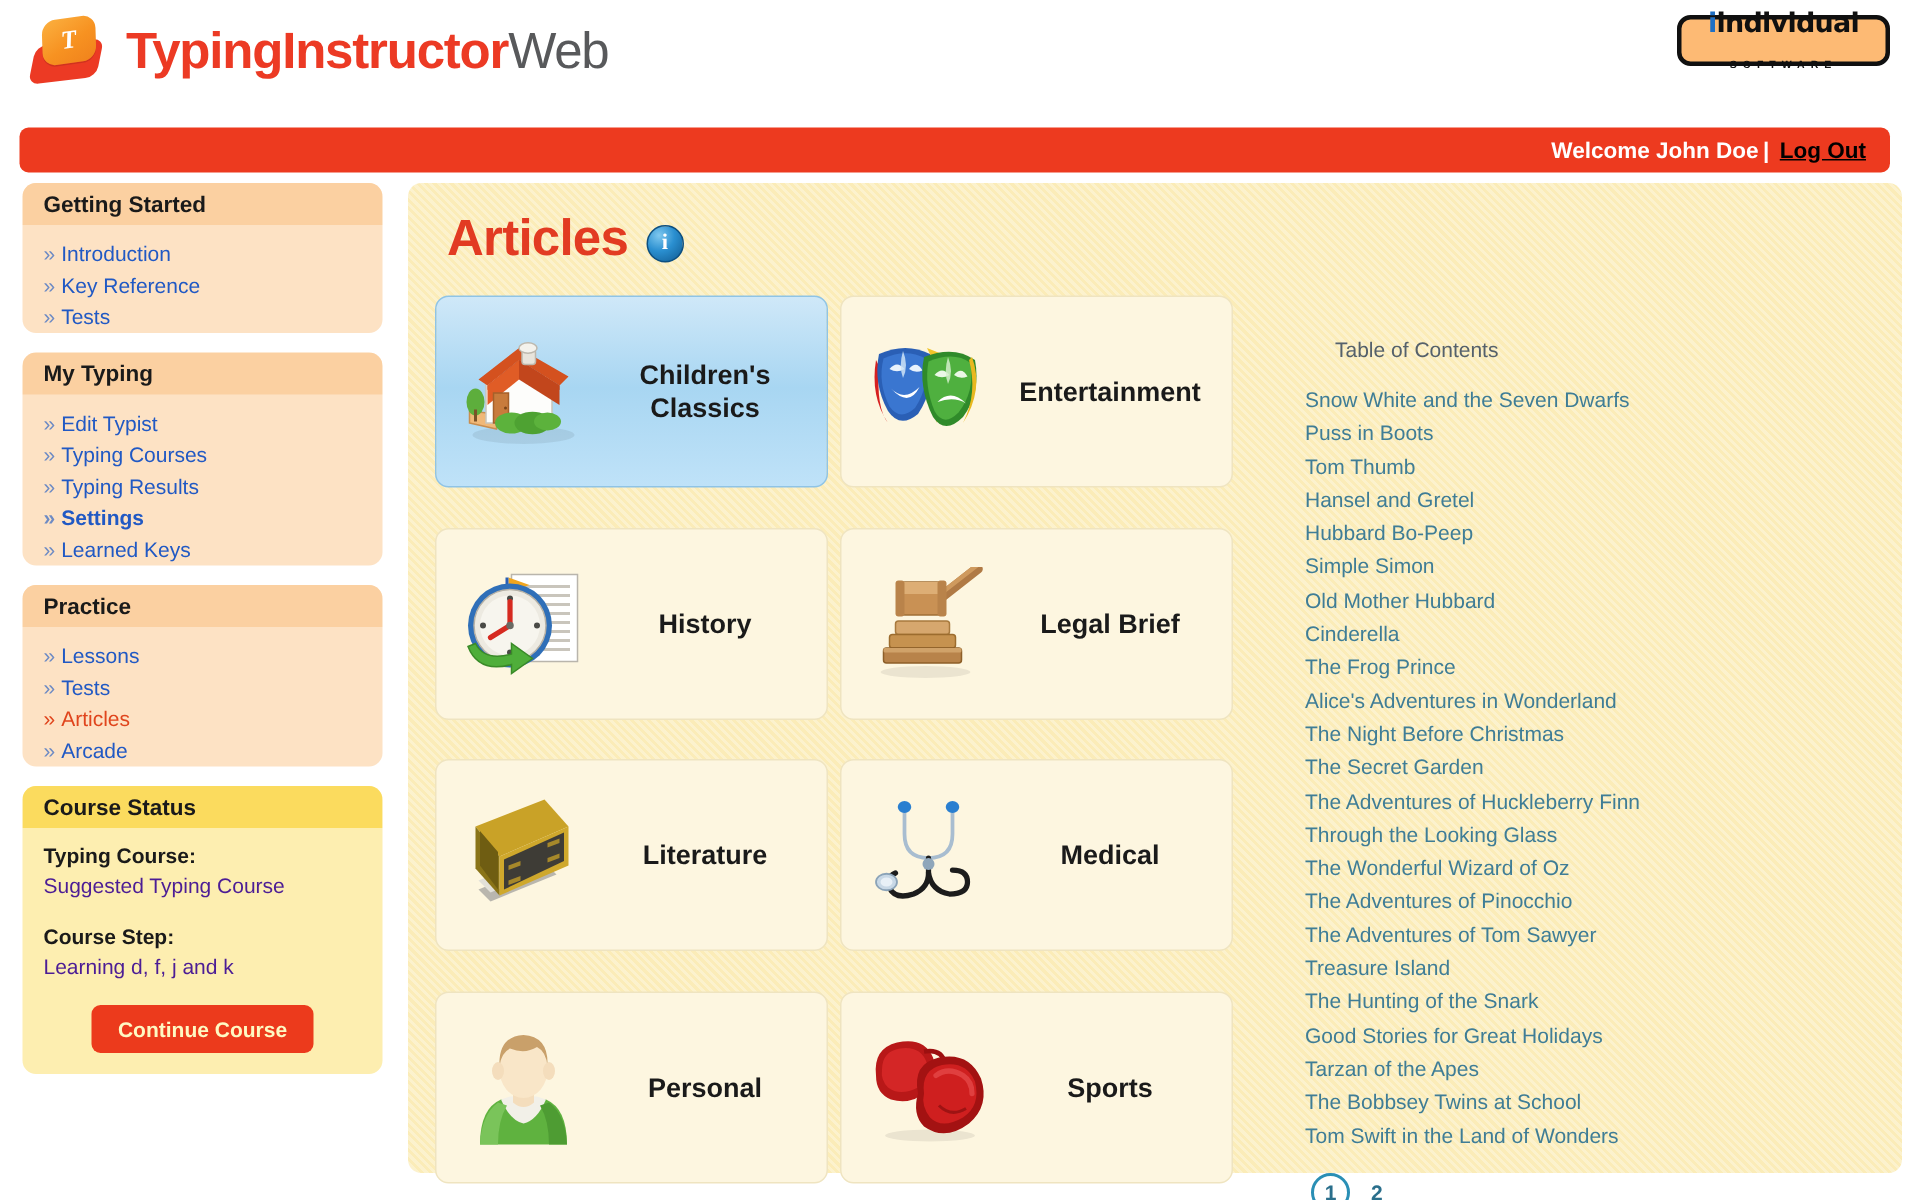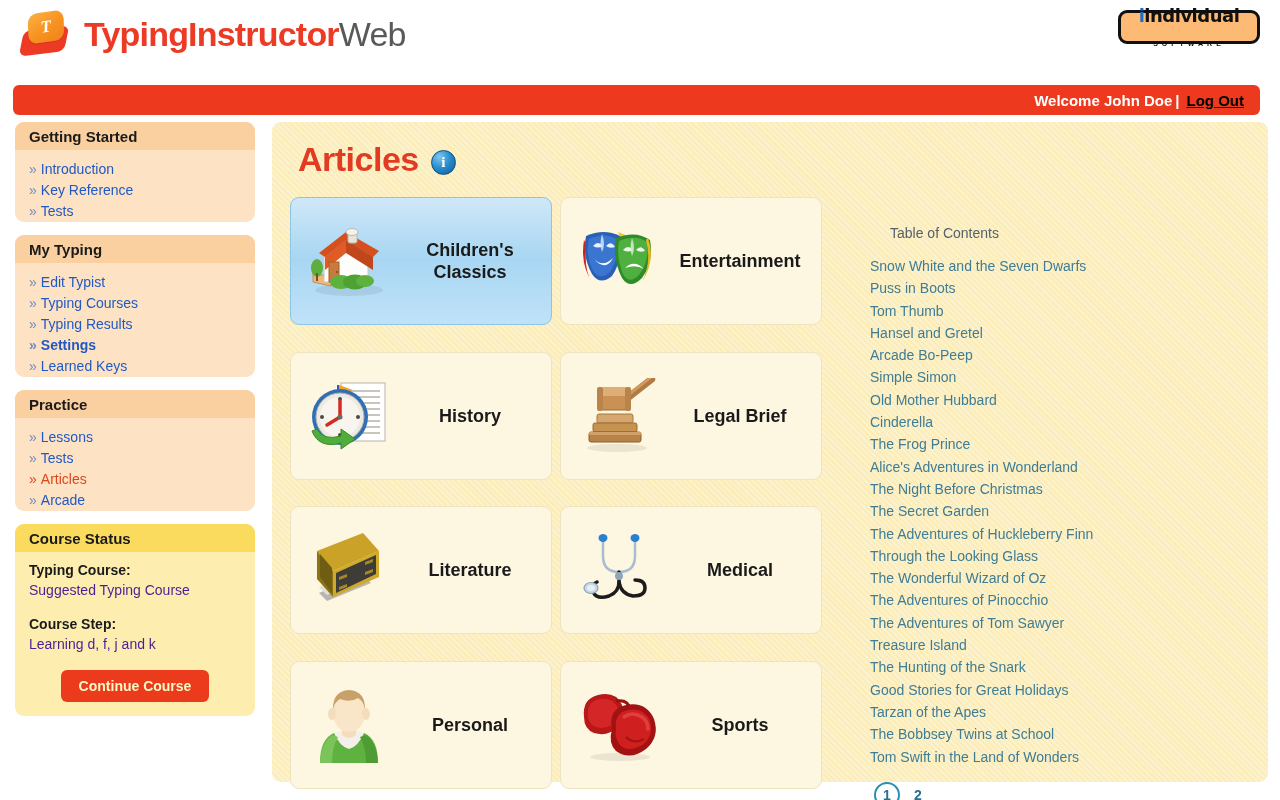--- a/index.html
+++ b/index.html
@@ -532,21 +532,21 @@
 
       </div>
 
       <div id="toc">
         <div id="toc-title">Table of Contents</div>
 
         <div class="toc-item">Snow White and the Seven Dwarfs</div>
         <div class="toc-item">Puss in Boots</div>
         <div class="toc-item">Tom Thumb</div>
         <div class="toc-item">Hansel and Gretel</div>
-        <div class="toc-item">Arcade Bo-Peep</div>
+        <div class="toc-item">Hubbard Bo-Peep</div>
         <div class="toc-item">Simple Simon</div>
         <div class="toc-item">Old Mother Hubbard</div>
         <div class="toc-item">Cinderella</div>
         <div class="toc-item">The Frog Prince</div>
         <div class="toc-item">Alice's Adventures in Wonderland</div>
         <div class="toc-item">The Night Before Christmas</div>
         <div class="toc-item">The Secret Garden</div>
         <div class="toc-item">The Adventures of Huckleberry Finn</div>
         <div class="toc-item">Through the Looking Glass</div>
         <div class="toc-item">The Wonderful Wizard of Oz</div>

